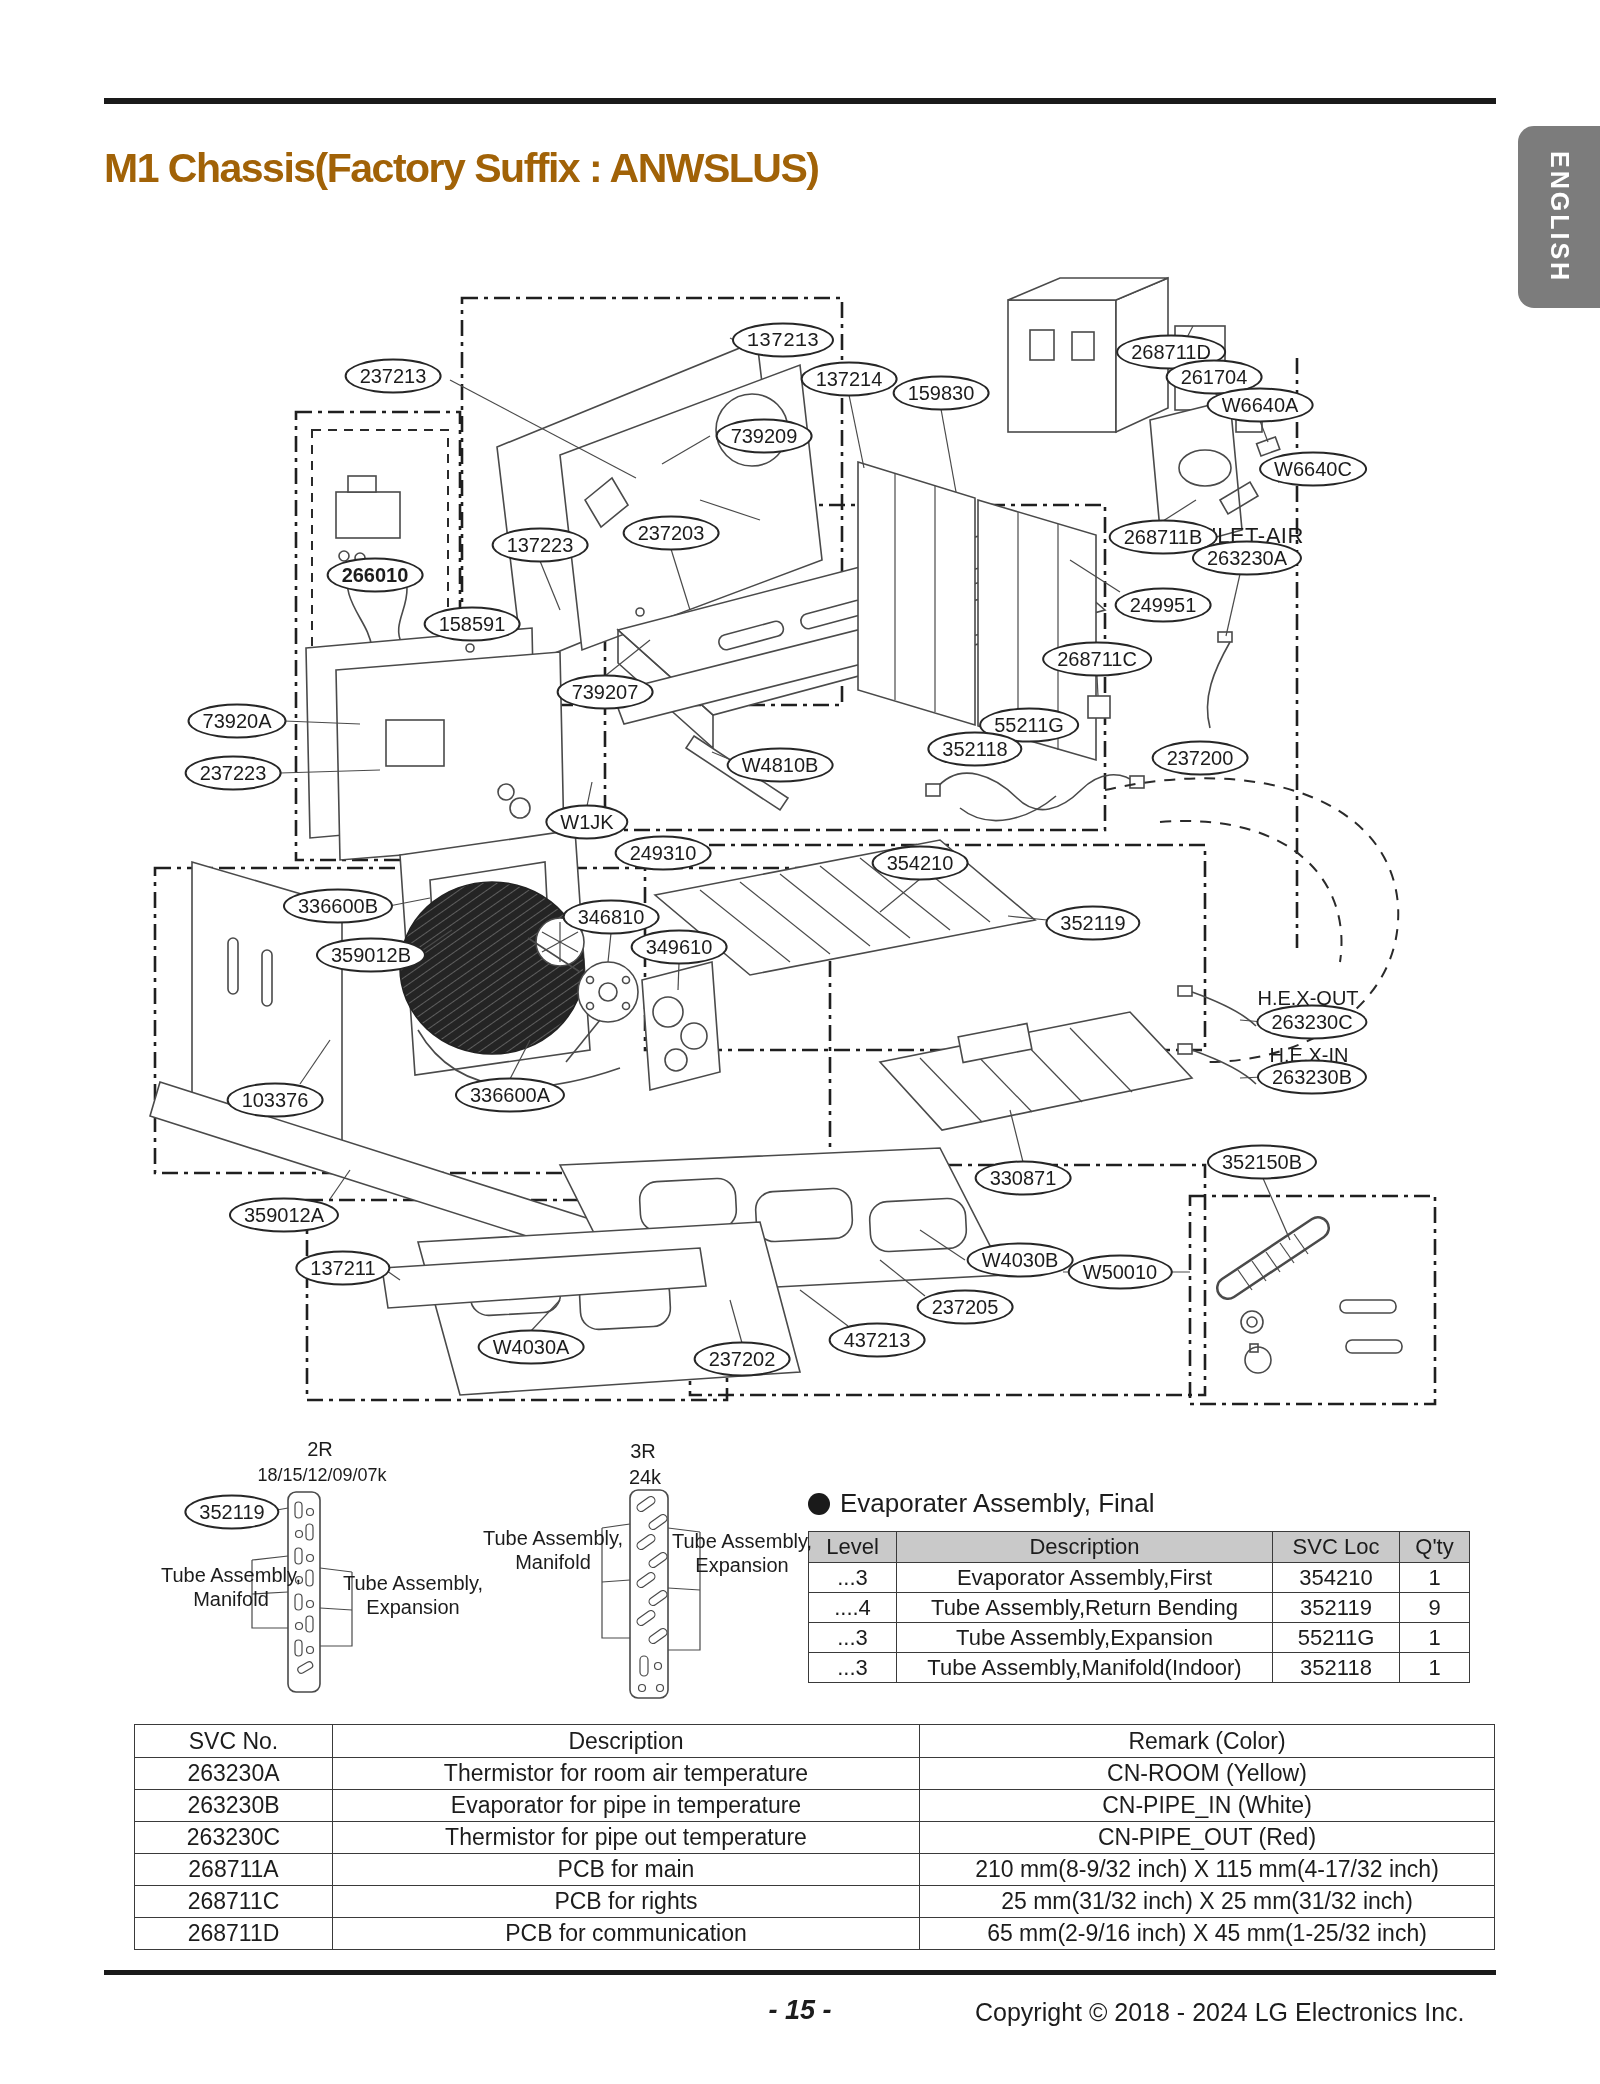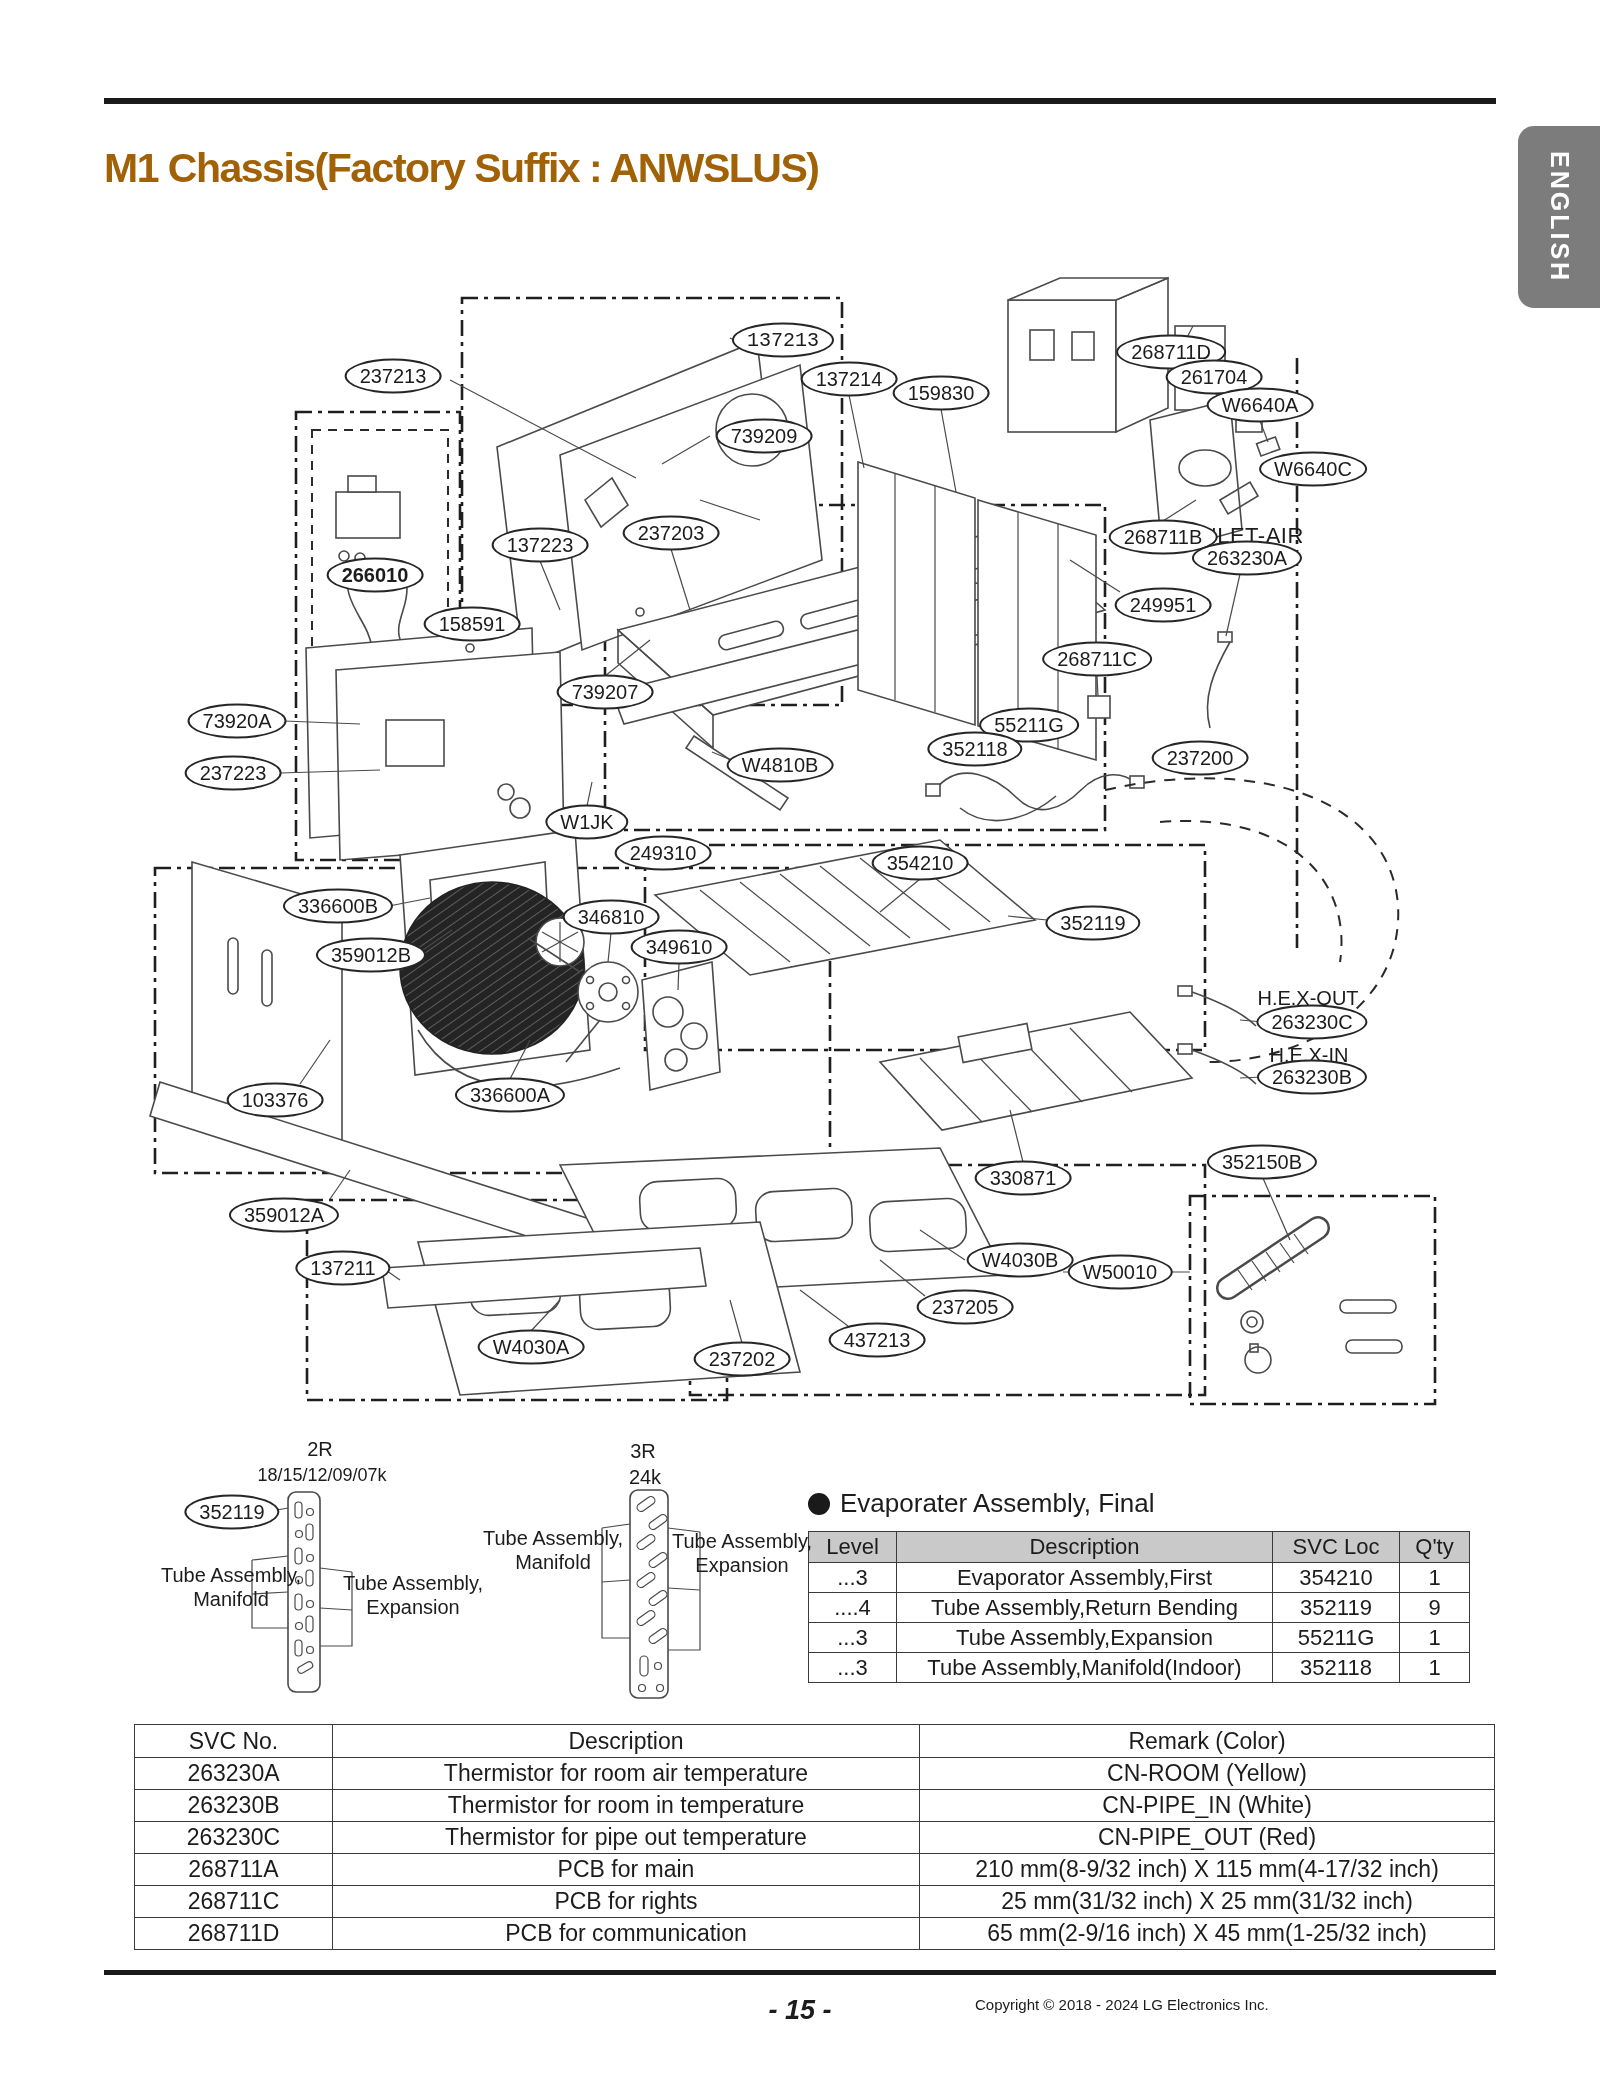--- a/index.html
+++ b/index.html
@@ -23,21 +23,21 @@
   table{border-collapse:collapse;table-layout:fixed;background:#fff;}
   th,td{border:1.6px solid #3a3a3a;text-align:center;overflow:hidden;white-space:nowrap;padding:0 4px;}
   #evap-table{left:808px;top:1531px;width:661px;font-size:22px;}
   #evap-table th{height:30px;font-weight:normal;}
   #evap-table td{height:29px;}
   #svc-table{left:134px;top:1724px;width:1360px;font-size:23px;}
   #svc-table th{height:32px;font-weight:normal;}
   #svc-table td{height:31px;}
   #bottom-rule{left:104px;top:1970px;width:1392px;height:5px;background:#1a1a1a;}
   #page-number{left:800px;top:2010px;transform:translate(-50%,-50%);font-size:27px;font-weight:bold;font-style:italic;}
-  #copyright{left:975px;top:1994px;font-size:15px;line-height:1.45;}
+  #copyright{left:975px;top:1994px;font-size:25px;line-height:1.45;}
   svg .ln{stroke:#4a4a4a;stroke-width:1.6;fill:none;}
   svg .lnf{stroke:#4a4a4a;stroke-width:1.6;fill:#ffffff;}
   svg .thin{stroke:#4a4a4a;stroke-width:1.2;fill:none;}
   svg .dashdot{stroke:#1f1f1f;stroke-width:2.6;fill:none;stroke-dasharray:16 6 4 6;}
   svg .dashed{stroke:#2a2a2a;stroke-width:2;fill:none;stroke-dasharray:9 7;}
   svg .swoop{stroke:#2a2a2a;stroke-width:2;fill:none;stroke-dasharray:11 9;}
 </style>
 </head>
 <body>
 
@@ -424,21 +424,21 @@
     </tr>
   </thead>
   <tbody id="svc-tbody">
       <tr>
         <td>263230A</td>
         <td>Thermistor for room air temperature</td>
         <td>CN-ROOM (Yellow)</td>
       </tr>
       <tr>
         <td>263230B</td>
-        <td>Thermistor for room in temperature</td>
+        <td>Evaporator for pipe in temperature</td>
         <td>CN-PIPE_IN (White)</td>
       </tr>
       <tr>
         <td>263230C</td>
         <td>Thermistor for pipe out temperature</td>
         <td>CN-PIPE_OUT (Red)</td>
       </tr>
       <tr>
         <td>268711A</td>
         <td>PCB for main</td>

